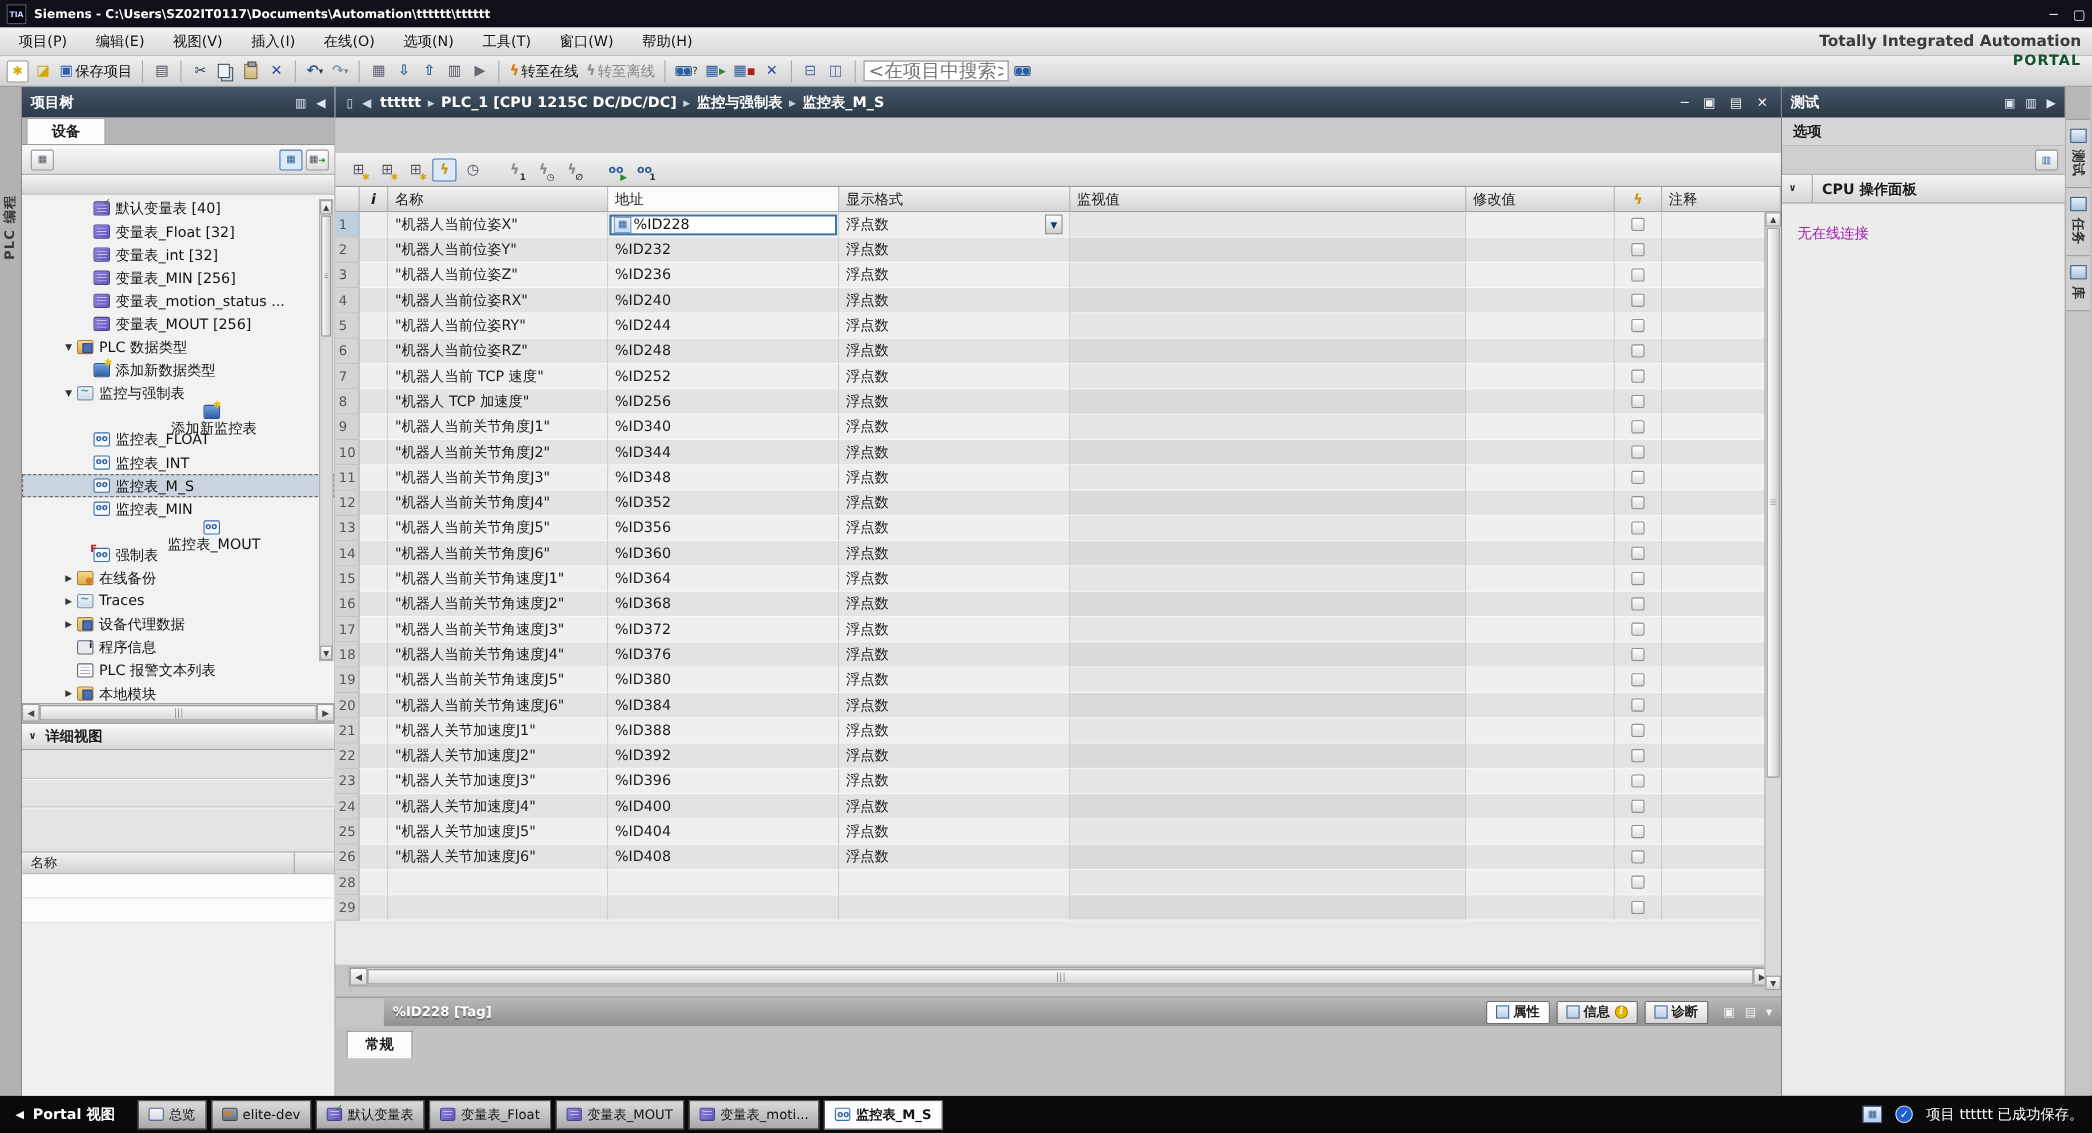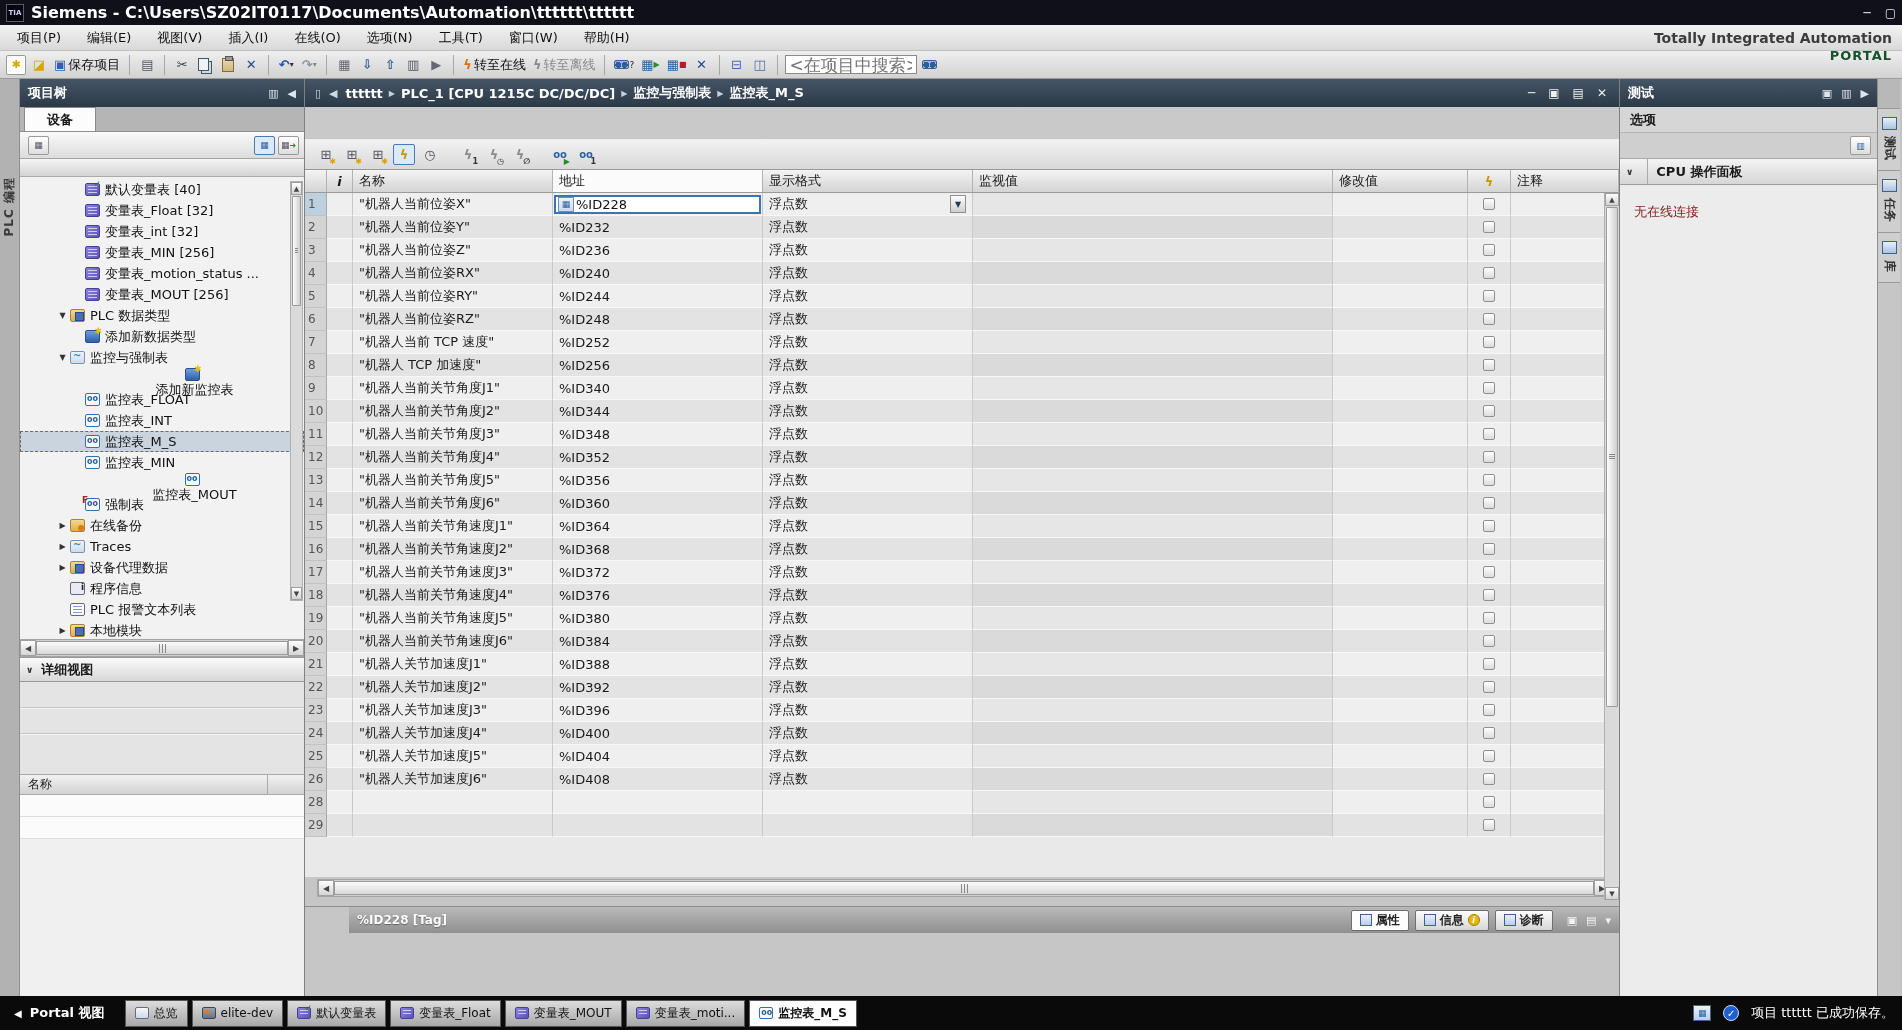--- a/index.html
+++ b/index.html
@@ -4,21 +4,21 @@
 <style>
   * { margin:0; padding:0; box-sizing:border-box; }
   html,body { width:1902px; height:1030px; overflow:hidden;
     font-family:"DejaVu Sans","Liberation Sans",sans-serif; font-size:13px; color:#1a1a1a; }
   body { background:#c2c2c2; display:flex; flex-direction:column; }
 
   
   .titlebar { height:25px; background:#10101a; color:#fff; display:flex; align-items:center; padding:0 6px; flex:0 0 auto; }
   .tia-logo { width:18px; height:18px; background:#05050d; border:1px solid #5a5a6a; color:#cfd4ff;
     font-size:7px; font-weight:bold; display:flex; align-items:center; justify-content:center; margin-right:7px; }
-  .title-text { font-weight:bold; font-size:16px; }
+  .title-text { font-weight:bold; font-size:11px; }
   .titlebar .spacer { flex:1; }
   .win-glyph { color:#e8e8e8; font-size:12px; margin-left:14px; cursor:default; }
 
   
   .menubar { height:26px; background:linear-gradient(#f2f2f2,#d9d9d9); display:flex; align-items:center; padding:0 4px; flex:0 0 auto; border-bottom:1px solid #c0c0c0; }
   .menu-item { padding:0 13px; font-size:13px; color:#111; height:100%; display:flex; align-items:center; cursor:default; }
   .brand { position:absolute; right:10px; top:30px; text-align:right; z-index:5; line-height:1.25; }
   .brand .b1 { font-size:14px; font-weight:bold; color:#3c3c3c; }
   .brand .b2 { font-size:13px; font-weight:bold; color:#14532d; letter-spacing:1px; }
 
@@ -167,21 +167,21 @@
   .tab-changgui { height:25px; background:#fcfcfc; border:1px solid #8a8a8a; border-bottom:none; font-weight:bold;
     display:flex; align-items:center; padding:0 16px; font-size:13px; }
 
   
   .rpanel { width:258px; display:flex; flex-direction:column; background:#ececec; border-right:1px solid #8f8f8f; }
   .rp-options { height:26px; background:#d6d6d6; border-bottom:1px solid #b5b5b5; display:flex; align-items:center; padding:0 10px; font-weight:bold; flex:0 0 auto; }
   .rp-iconrow { height:26px; background:#cfcfcf; border-bottom:1px solid #a8a8a8; display:flex; align-items:center; justify-content:flex-end; padding:0 6px; flex:0 0 auto; }
   .rp-cpuhead { height:26px; background:linear-gradient(#f4f4f4,#d6d6d6); border-bottom:1px solid #9c9c9c; display:flex; align-items:center; padding:0 6px; font-weight:bold; flex:0 0 auto; }
   .rp-cpuhead .vdiv { width:1px; height:100%; background:#aaa; margin:0 8px 0 6px; }
   .rp-body { flex:1; padding:18px 14px; }
-  .link-blue { color:#7f1d1d; font-size:13px; }
+  .link-blue { color:#a21caf; font-size:13px; }
 
   
   .right-strip { width:22px; background:#c6c6c6; display:flex; flex-direction:column; }
   .vtab { display:flex; flex-direction:column; align-items:center; padding:8px 0 10px; border-bottom:1px solid #9a9a9a; background:#cfcfcf; cursor:default; }
   .vtab .vt-ic { width:15px; height:13px; border:1px solid #44608a; background:linear-gradient(#e8f0fa,#a9c4e0); margin-bottom:6px; }
   .vtab .lbl { writing-mode:vertical-rl; text-orientation:sideways; font-size:12px; font-weight:bold; color:#333; }
   .right-strip .topgap { height:30px; border-bottom:1px solid #9a9a9a; background:#b8b8b8; }
 
   
   .taskbar { height:34px; background:#0a0a0a; display:flex; align-items:center; padding:0 8px; flex:0 0 auto; gap:4px; }
@@ -911,20 +911,23 @@
       <span class="ef-btn">
         <span class="ef-ic"></span>
         <span>诊断</span>
       </span>
       <span class="ef-winctl">
         <span>▣</span>
         <span>▤</span>
         <span>▾</span>
       </span>
     </div>
+    <div class="ed-tabrow">
+      <div class="tab-changgui">常规</div>
+    </div>
   </div>
 
   <div class="rpanel">
     <div class="panel-header">
       <span>测试</span>
       <span class="flex-sp"></span>
       <span class="ph-icon">▣</span>
       <span class="ph-icon">▥</span>
       <span class="ph-icon">▶</span>
     </div>

